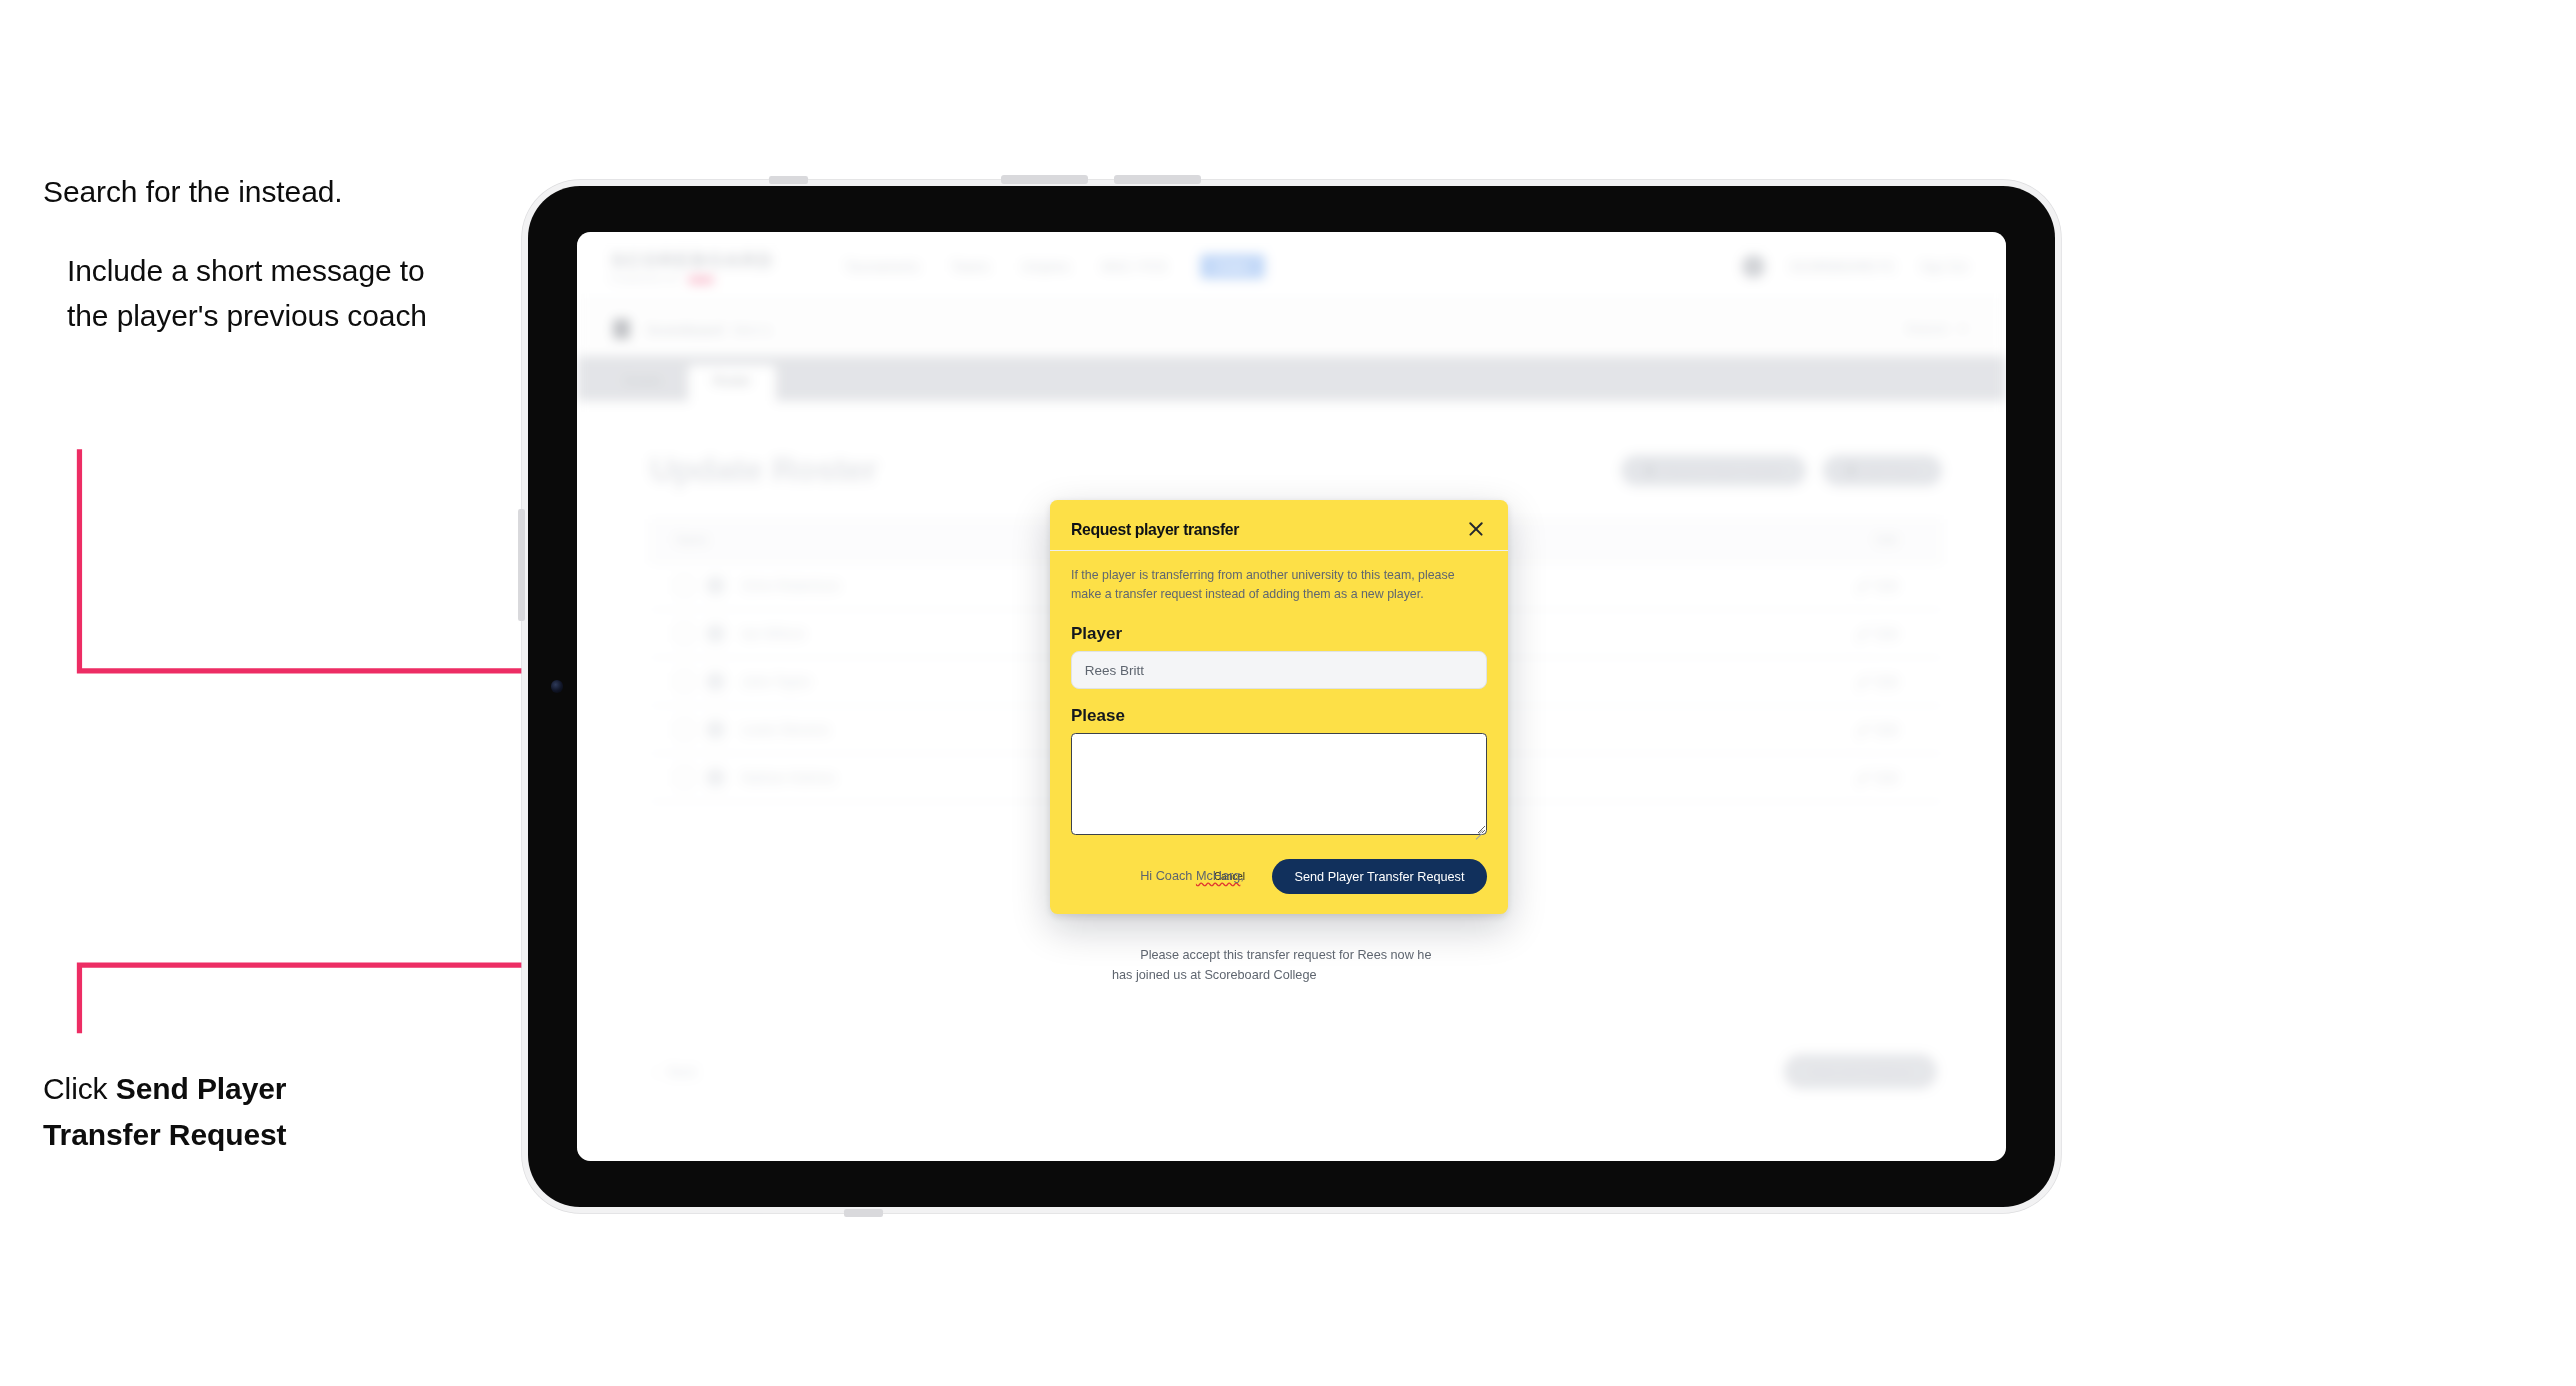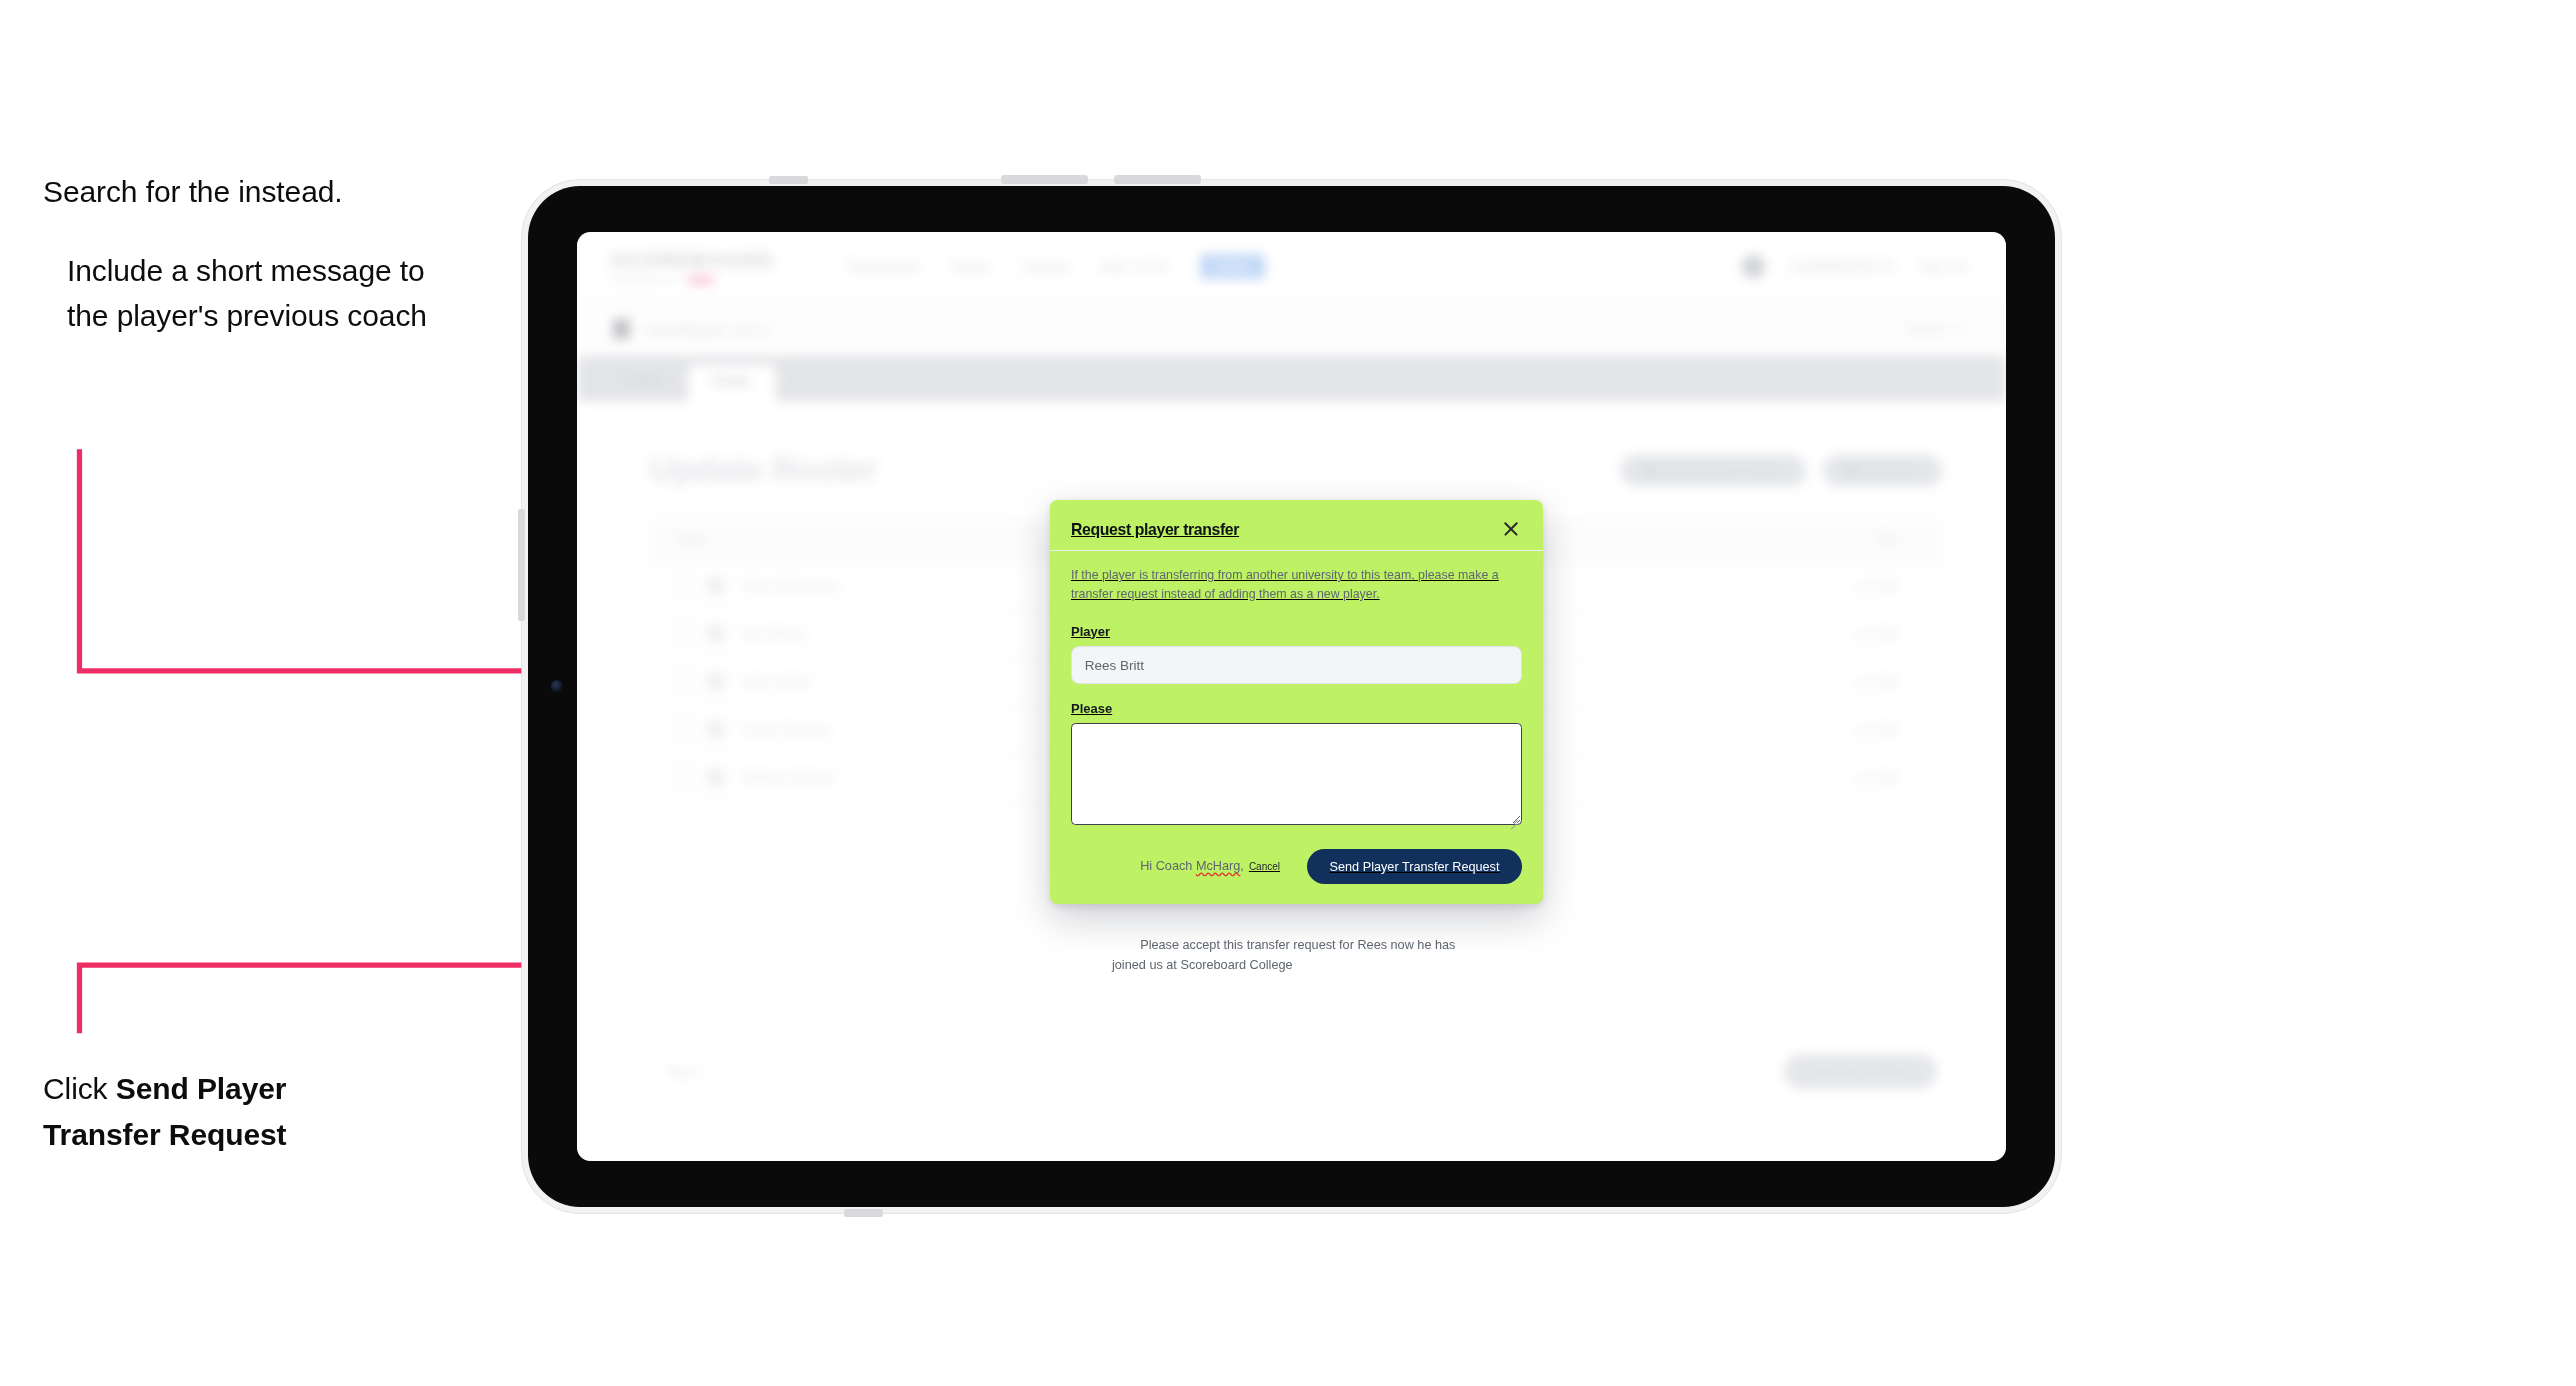--- a/index.html
+++ b/index.html
@@ -205,27 +205,26 @@
     position: absolute; right: 69px; bottom: 72px;
     background: #d6d8dd; border-radius: 18px; padding: 10.5px 25.5px;
     font-size: 12px; color: #cbced4;
   }
 
   
   #modal {
     position: absolute;
     left: 1050px;
     top: 500px;
-    width: 493px;
-    background: #bef264;
+    width: 458px;
+    background: #fde047;
     border-radius: 7.5px;
     box-shadow: 0 13.5px 39px rgba(10,14,30,0.20), 0 2.2px 7.5px rgba(10,14,30,0.10);
     padding: 0;
     z-index: 30;
-    text-decoration: underline;
   }
   #modal-header {
     display: flex; align-items: flex-start; justify-content: space-between;
     padding: 19.5px 21px 10.5px 21px;
     border-bottom: 0.7px solid #eceef0;
   }
   #modal-title {
     font-size: 17px; font-weight: 700; color: #0e1116;
     letter-spacing: -0.4px;
     transform: scaleX(0.93); transform-origin: left center;
@@ -240,21 +239,21 @@
   }
   #modal-close::before { transform: rotate(45deg); }
   #modal-close::after  { transform: rotate(-45deg); }
 
   #modal-body { padding: 15px 21px 4.5px 21px; }
   #modal-desc {
     font-size: 12.4px; line-height: 1.52; color: #5f6670;
     margin-bottom: 19.5px;
   }
   .field-label {
-    font-size: 13px; font-weight: 700; color: #14181e;
+    font-size: 17px; font-weight: 700; color: #14181e;
     margin-bottom: 7.5px;
   }
   #player-input {
     width: 100%; box-sizing: border-box;
     background: #f4f5f7; border: 0.7px solid #dfe2e6; border-radius: 8px;
     padding: 10.5px 12.7px; font-size: 13.5px; color: #5e656f;
     font-family: "Liberation Sans", sans-serif; outline: none;
   }
   .field-gap { height: 16.5px; }
   #message-input {

